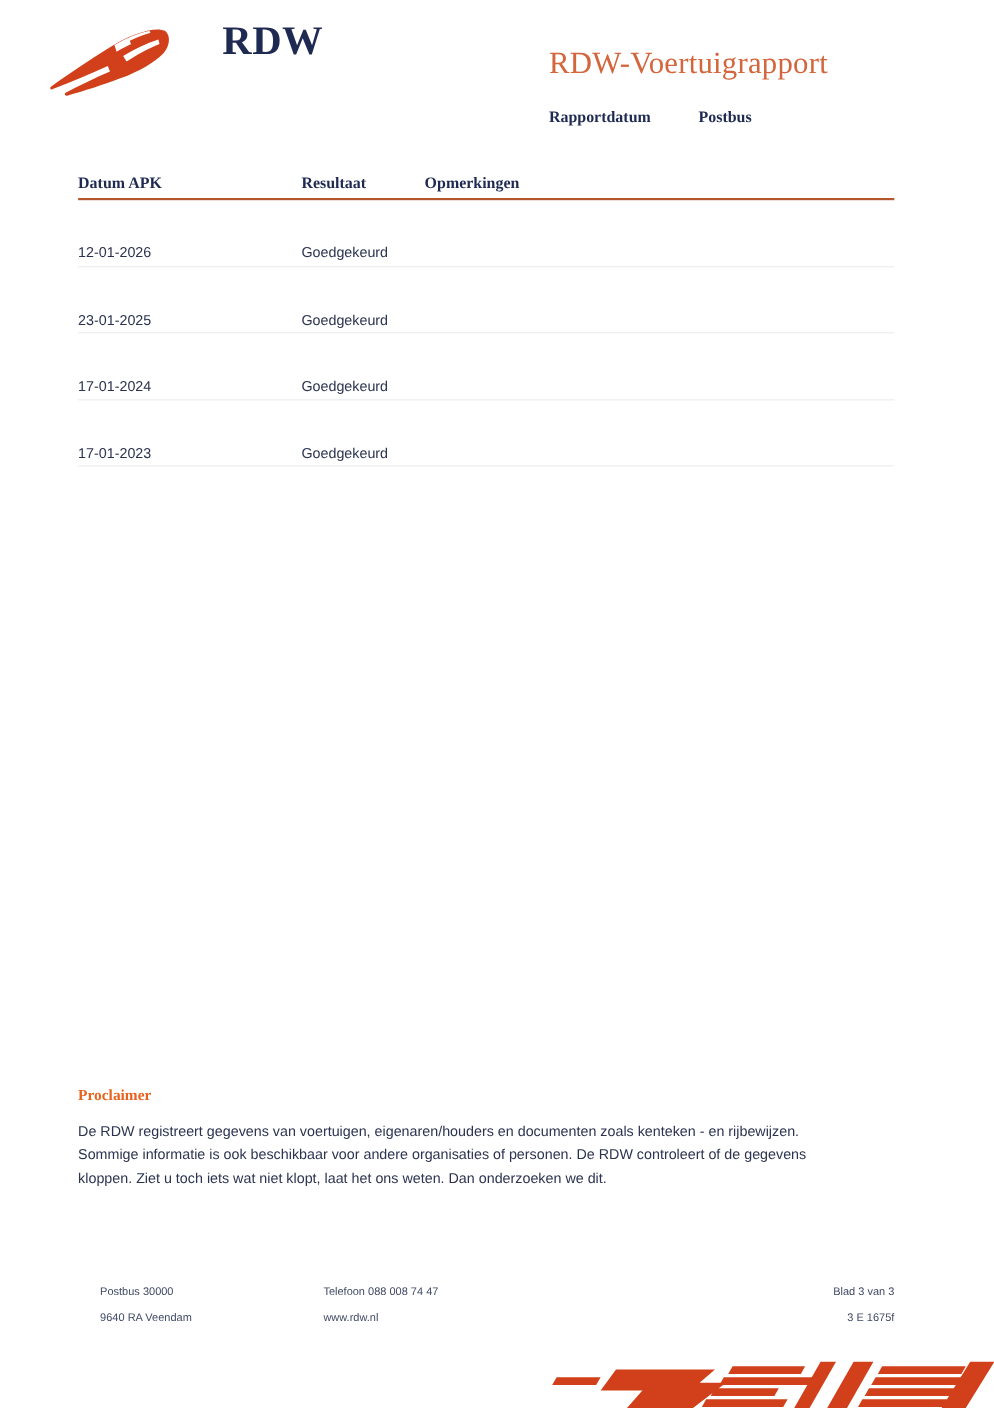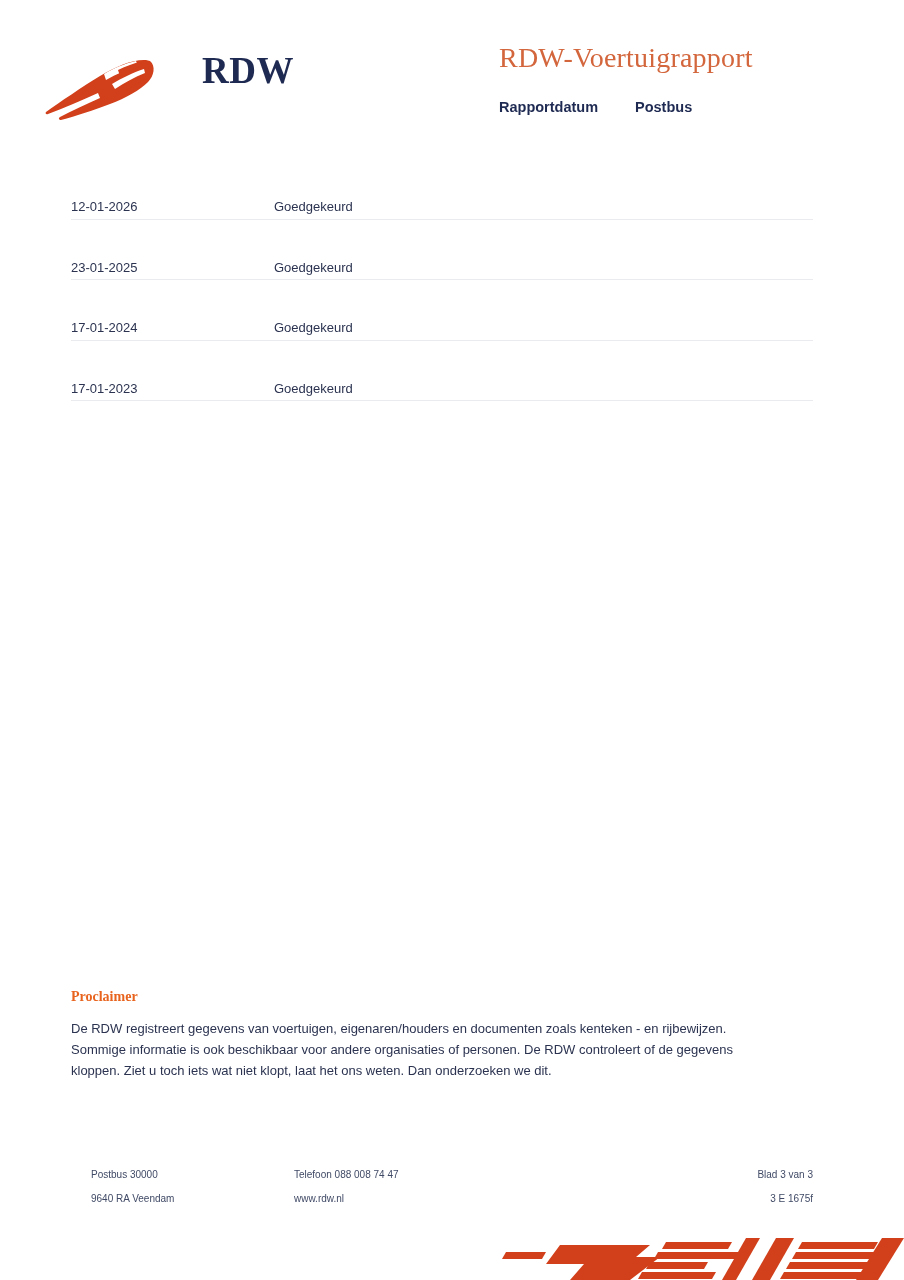--- a/index.html
+++ b/index.html
@@ -26,21 +26,21 @@
     position: absolute;
     left: 0;
     top: 0;
     width: 904px;
     height: 150px;
   }
 
   .logo-block {
     position: absolute;
     left: 42px;
-    top: 46px;
+    top: 13px;
     width: 300px;
     height: 80px;
     text-align: right;
   }
   .logo-mark {
     position: absolute;
     left: 0;
     top: 8px;
     width: 128px;
     height: 68px;
@@ -75,21 +75,21 @@
     top: 98px;
     width: 360px;
   }
   .meta-row {
     display: flex;
   }
   .meta-col {
     width: 136px;
   }
   .meta-label {
-    font-family: Liberation Sans, sans-serif;
+    font-family: Liberation Serif, serif;
     font-size: 14.5px;
     font-weight: 700;
     color: #1f2a52;
     line-height: 19px;
     white-space: nowrap;
   }
   .meta-value {
     font-size: 13px;
     font-weight: 400;
     color: #2b3350;
@@ -227,20 +227,25 @@
           <div class="meta-label">Rapportdatum</div>
         </div>
         <div class="meta-col">
           <div class="meta-label">Postbus</div>
         </div>
       </div>
     </div>
   </div>
 
   <div class="apk-table">
+    <div class="apk-head">
+      <span class="cell col-date">Datum APK</span>
+      <span class="cell col-res">Resultaat</span>
+      <span class="cell col-rem">Opmerkingen</span>
+    </div>
 
     <div class="apk-row">
       <span class="cell col-date">12-01-2026</span>
       <span class="cell col-res">Goedgekeurd</span>
       <span class="cell col-rem"></span>
     </div>
     <div class="apk-row">
       <span class="cell col-date">23-01-2025</span>
       <span class="cell col-res">Goedgekeurd</span>
       <span class="cell col-rem"></span>

